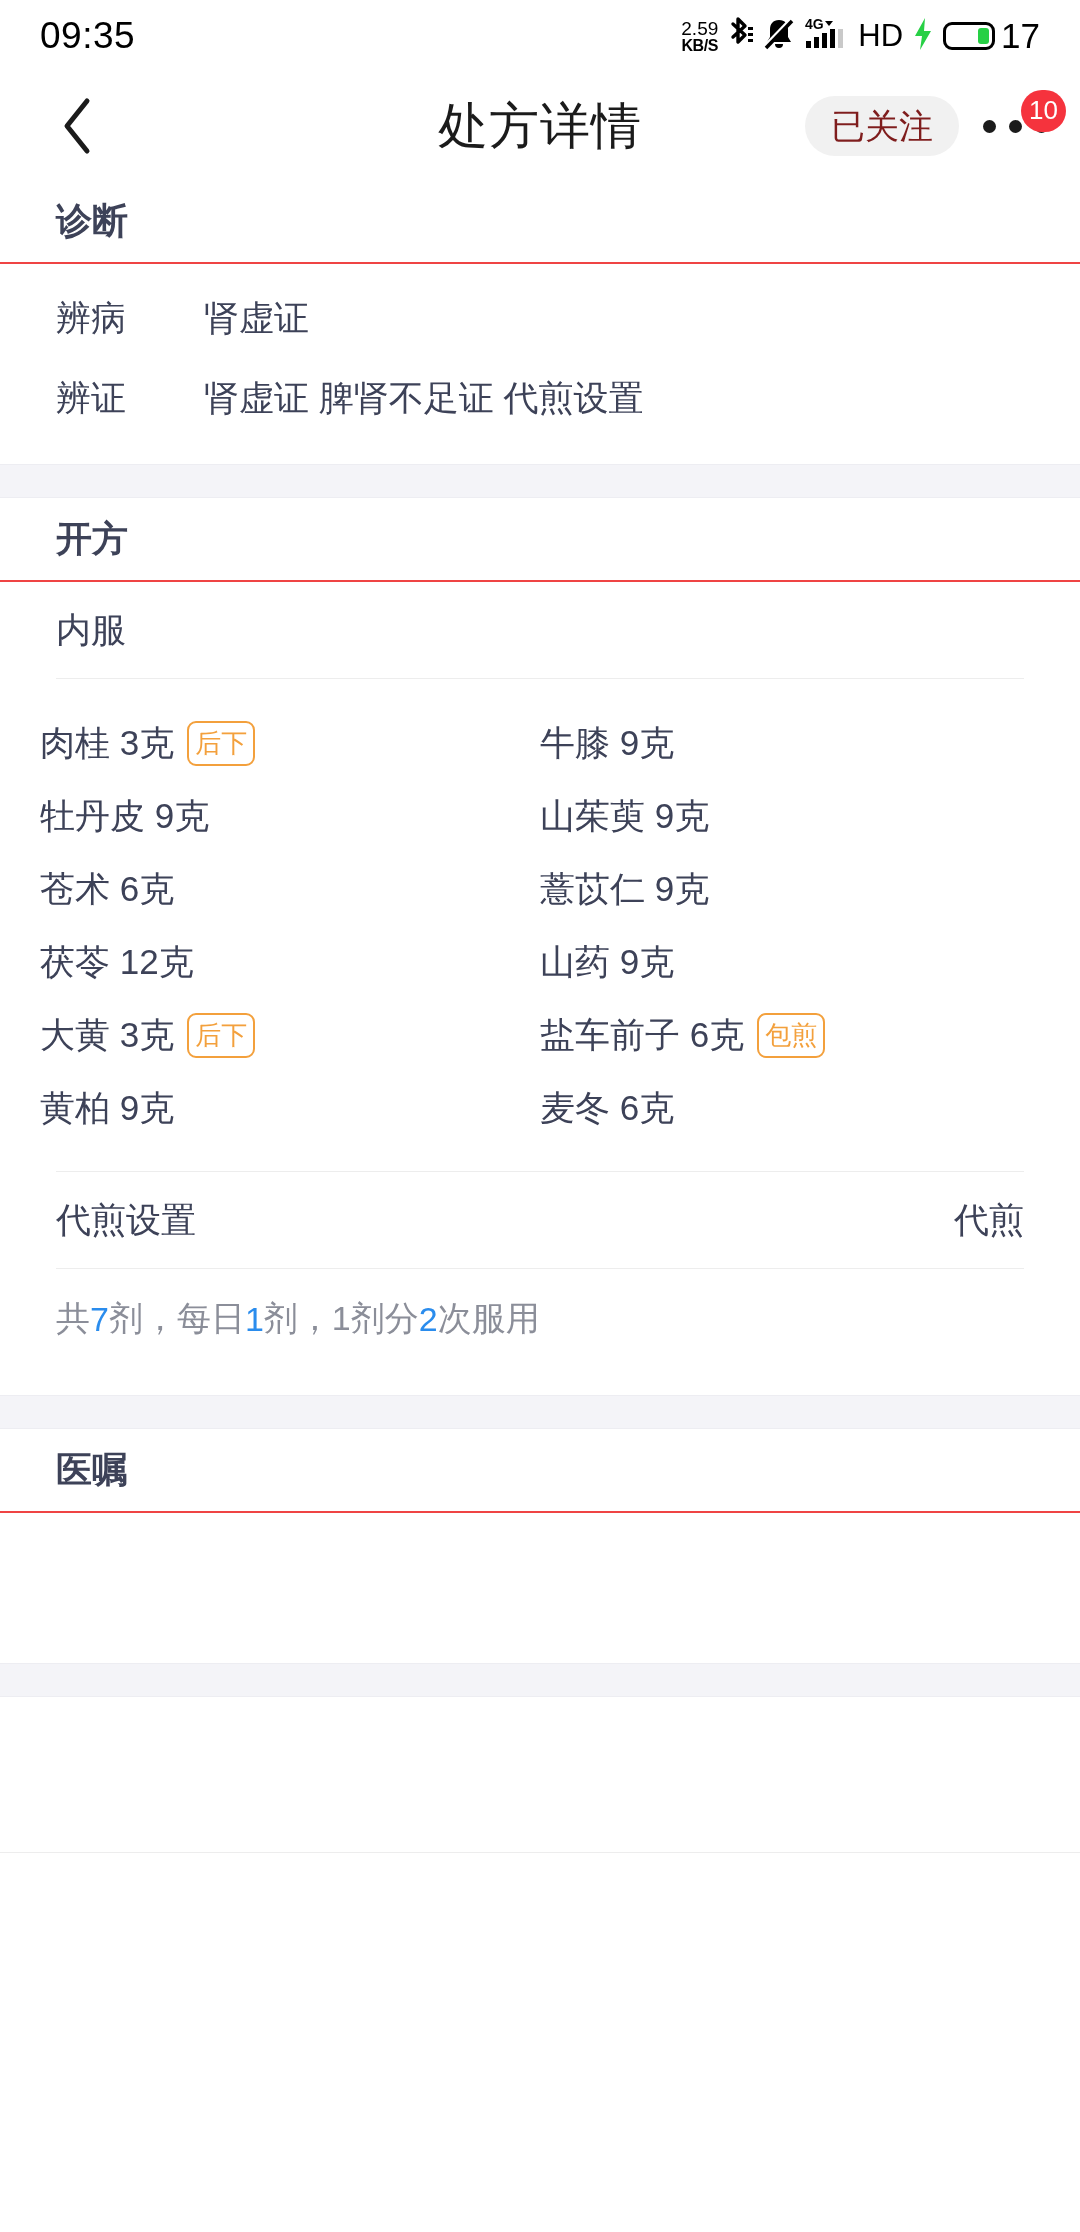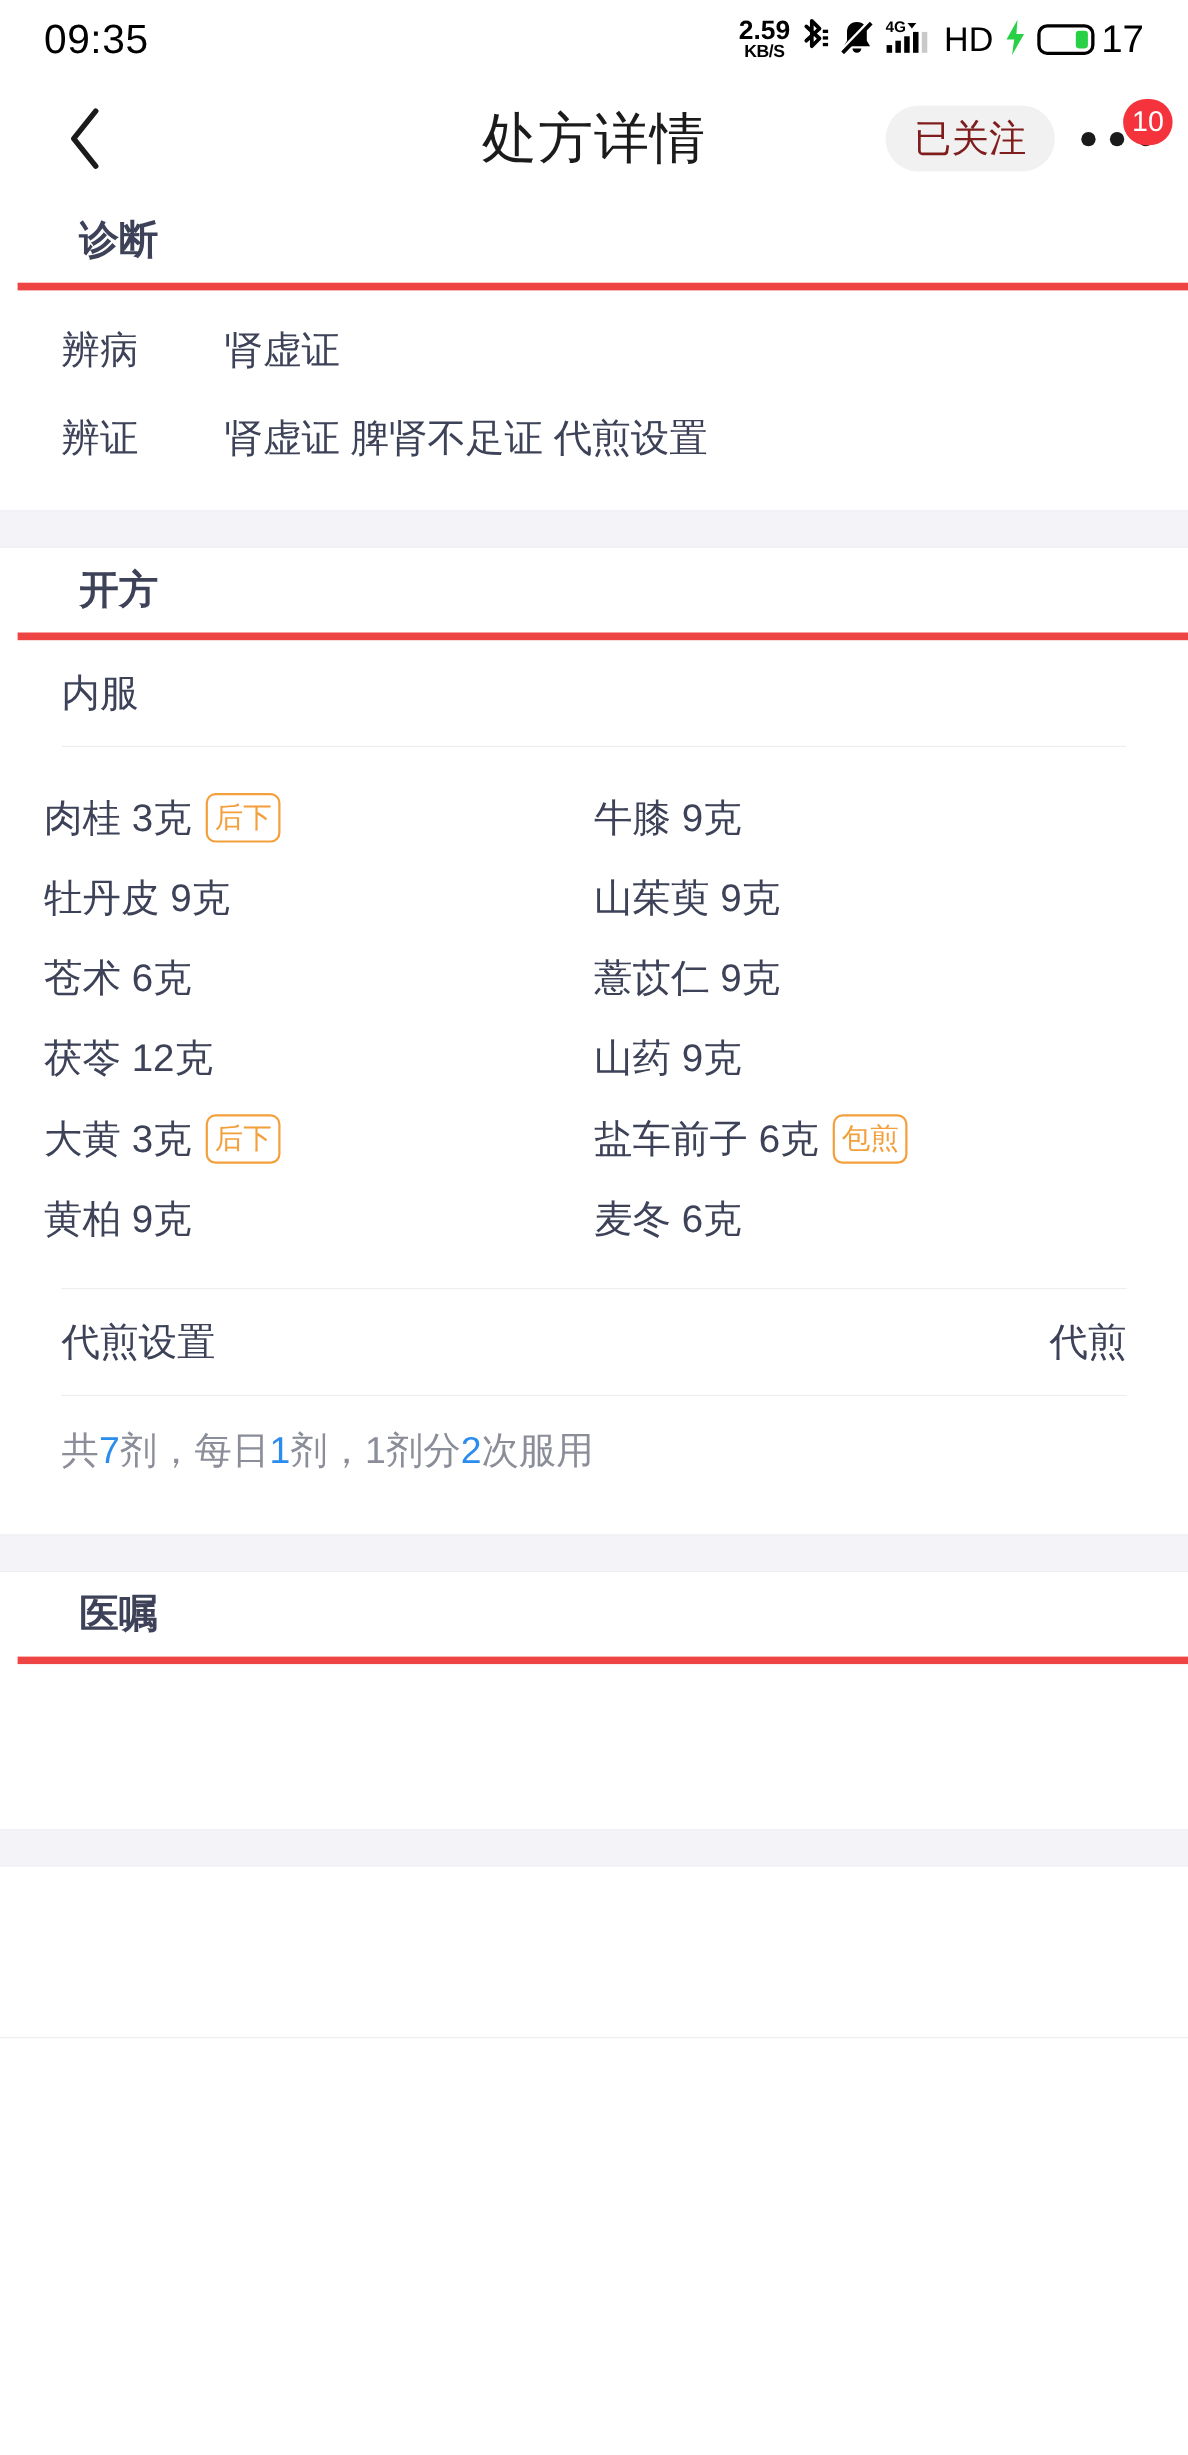--- a/index.html
+++ b/index.html
@@ -13,21 +13,21 @@
   .page{position:relative;width:1080px;height:2232px;background:#ffffff;}
 
   
   .statusbar{
     height:72px;display:flex;align-items:center;
     padding:0 40px;box-sizing:border-box;background:#ffffff;
   }
   .sb-time{font-size:37px;font-weight:400;color:#000;letter-spacing:0.5px;}
   .sb-right{margin-left:auto;display:flex;align-items:center;gap:9px;}
   .sb-speed{display:flex;flex-direction:column;align-items:center;line-height:1;color:#000;}
-  .sb-speed .l1{font-size:24px;font-weight:700;}
+  .sb-speed .l1{font-size:19px;font-weight:400;}
   .sb-speed .l2{font-size:16px;font-weight:700;letter-spacing:-0.4px;}
   .ic{display:block;text-align:center;}
   .sb-hd{font-size:31px;font-weight:500;color:#000;letter-spacing:0px;}
   .sb-batt{display:flex;align-items:center;gap:4px;}
   .batt-shell{
     width:52px;height:28px;border:3px solid #000;border-radius:9px;
     box-sizing:border-box;position:relative;display:flex;align-items:center;
     padding:3px;justify-content:flex-end;
   }
   .batt-fill{width:11px;height:100%;background:#27d045;border-radius:3px;}
@@ -61,21 +61,21 @@
     min-width:42px;height:42px;border-radius:21px;background:#f5333d;
     color:#fff;font-size:26px;display:flex;align-items:center;justify-content:center;
     box-sizing:border-box;padding:0 8px;
   }
 
   
   .gapband{height:32px;background:#f4f4f8;border-top:1px solid #ededf2;border-bottom:1px solid #ededf2;}
   .section-head{
     height:84px;display:flex;align-items:center;
     padding-left:56px;font-size:36px;font-weight:700;color:#3d4258;
-    border-bottom:7px solid #ef4444;box-sizing:border-box;margin-left:16px;
+    border-bottom:2px solid #ef4444;box-sizing:border-box;
   }
   .row{
     display:flex;align-items:center;padding:0 56px;box-sizing:border-box;
     font-size:35px;color:#3d4258;
   }
   .diag-row{height:80px;}
   .diag-label{width:110px;flex:none;}
   .diag-value{margin-left:38px;}
   .subhead{
     height:96px;display:flex;align-items:center;padding-left:56px;

